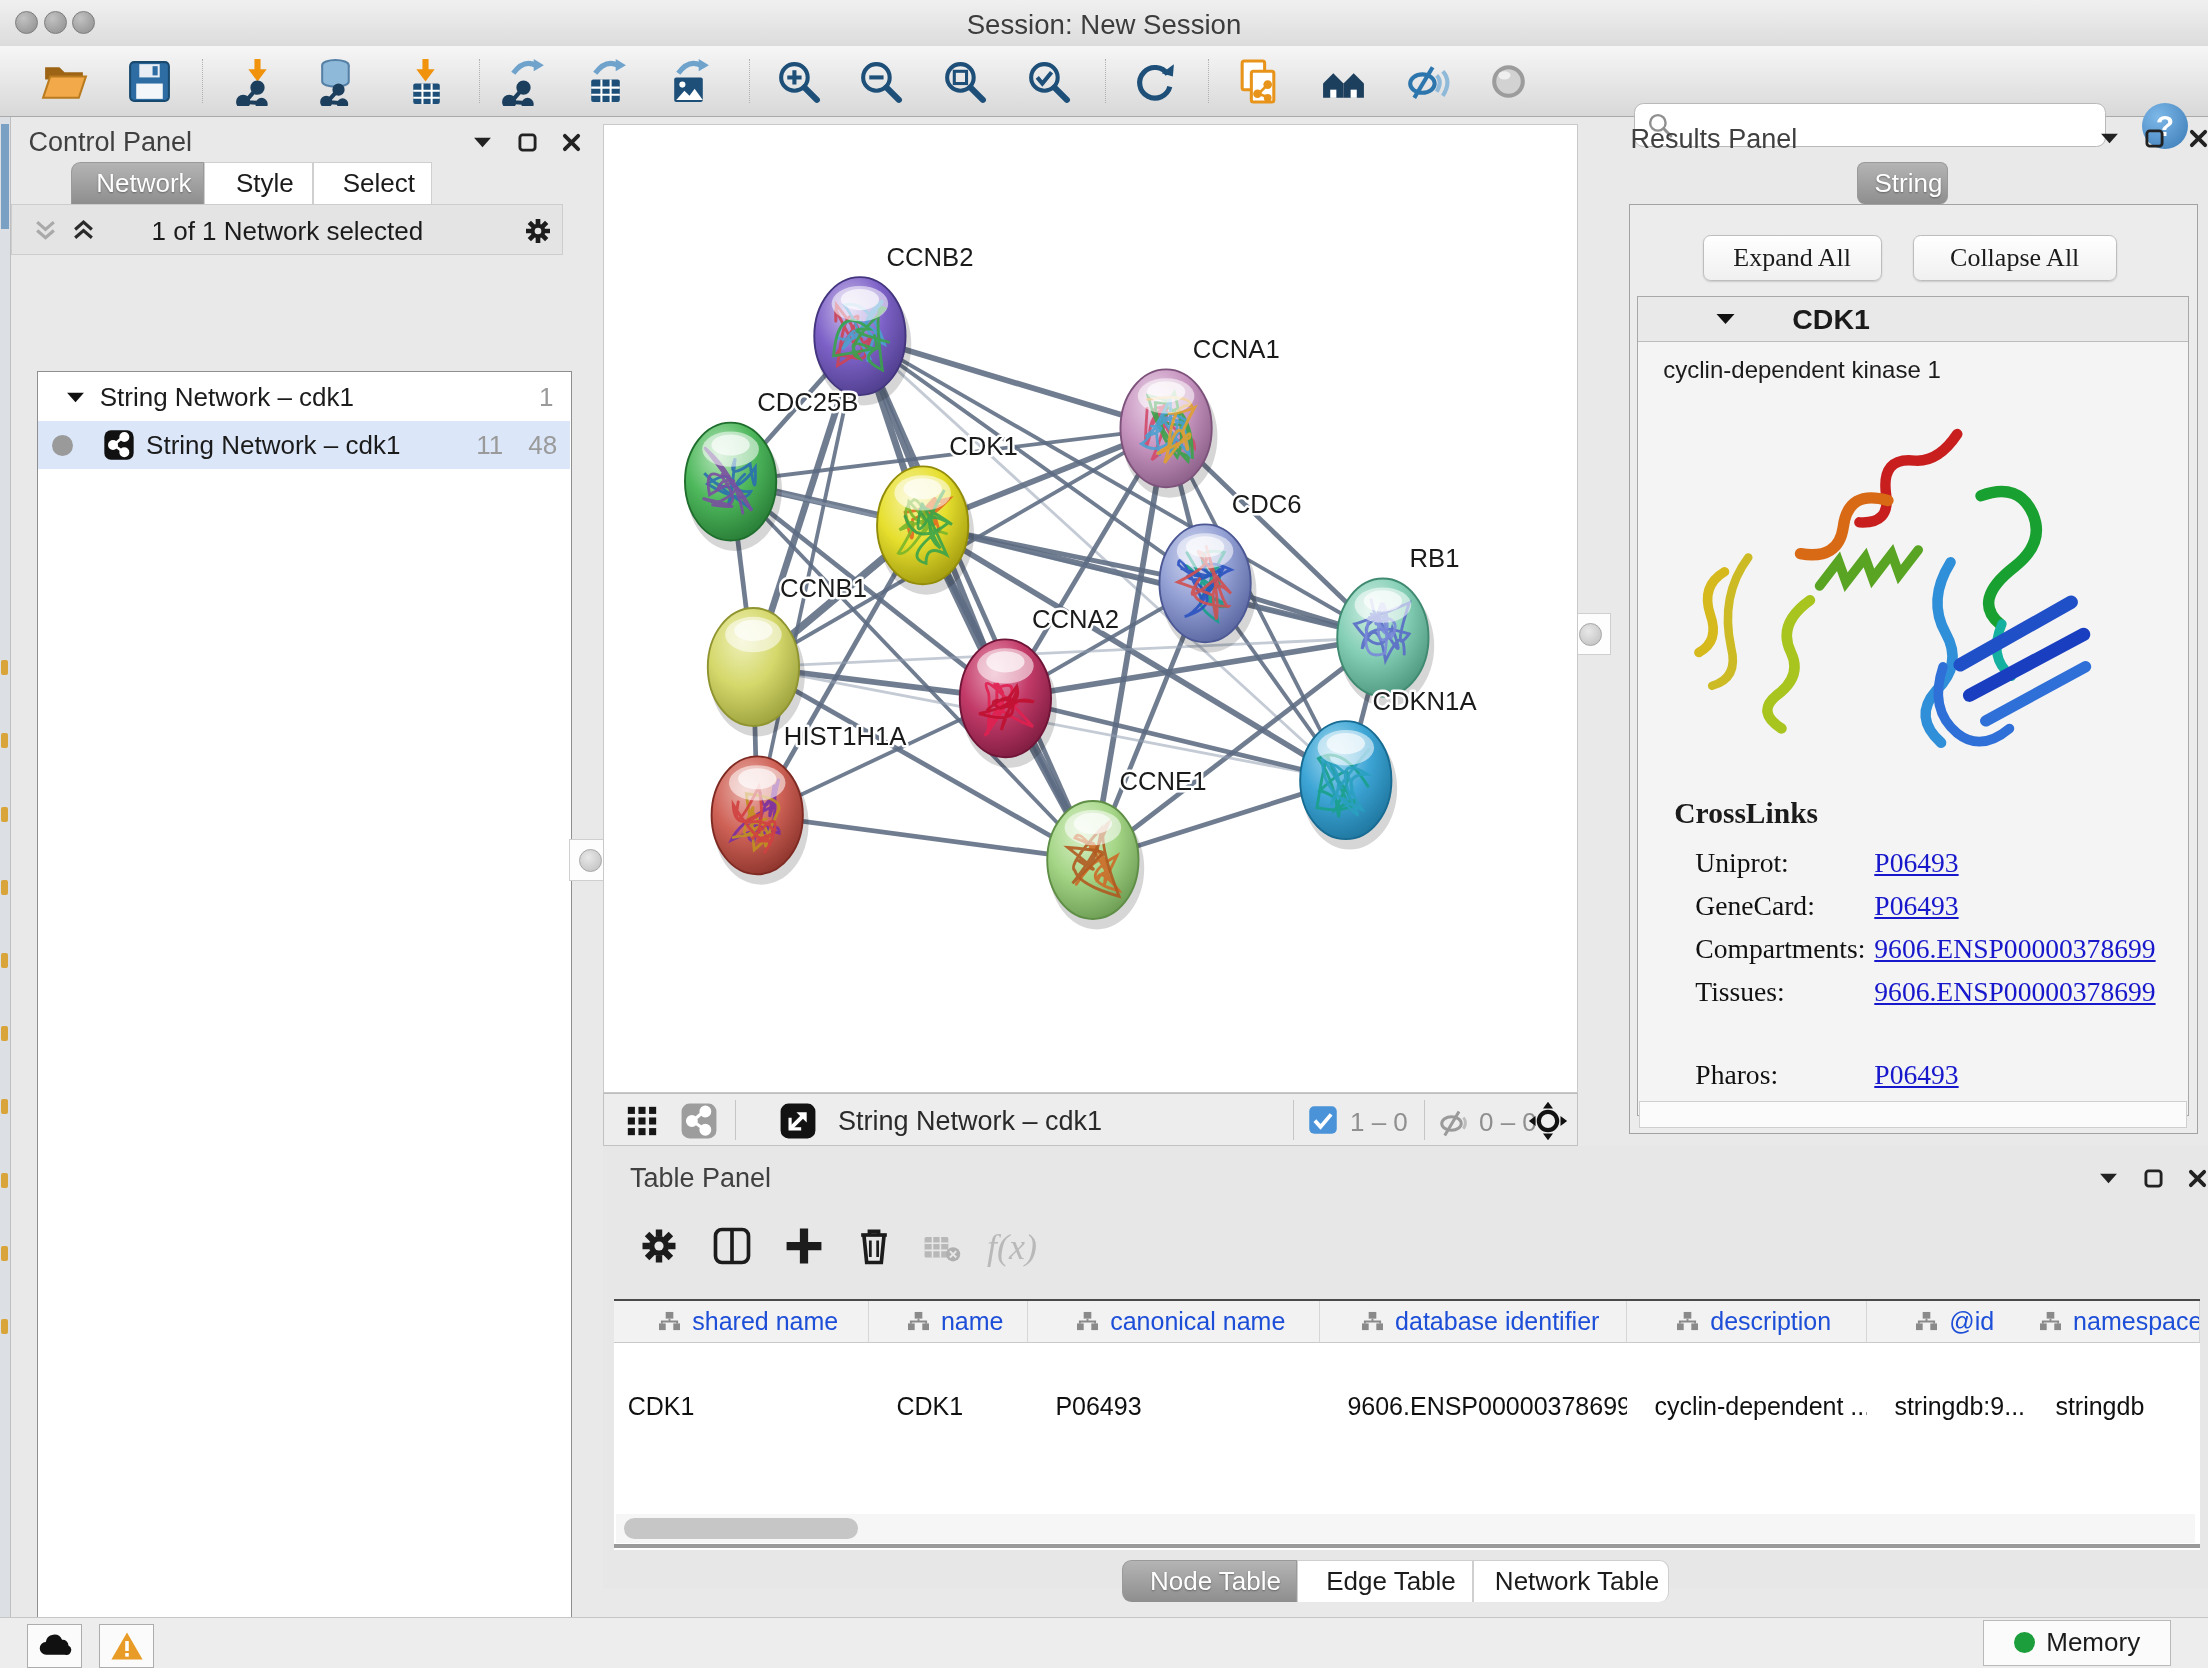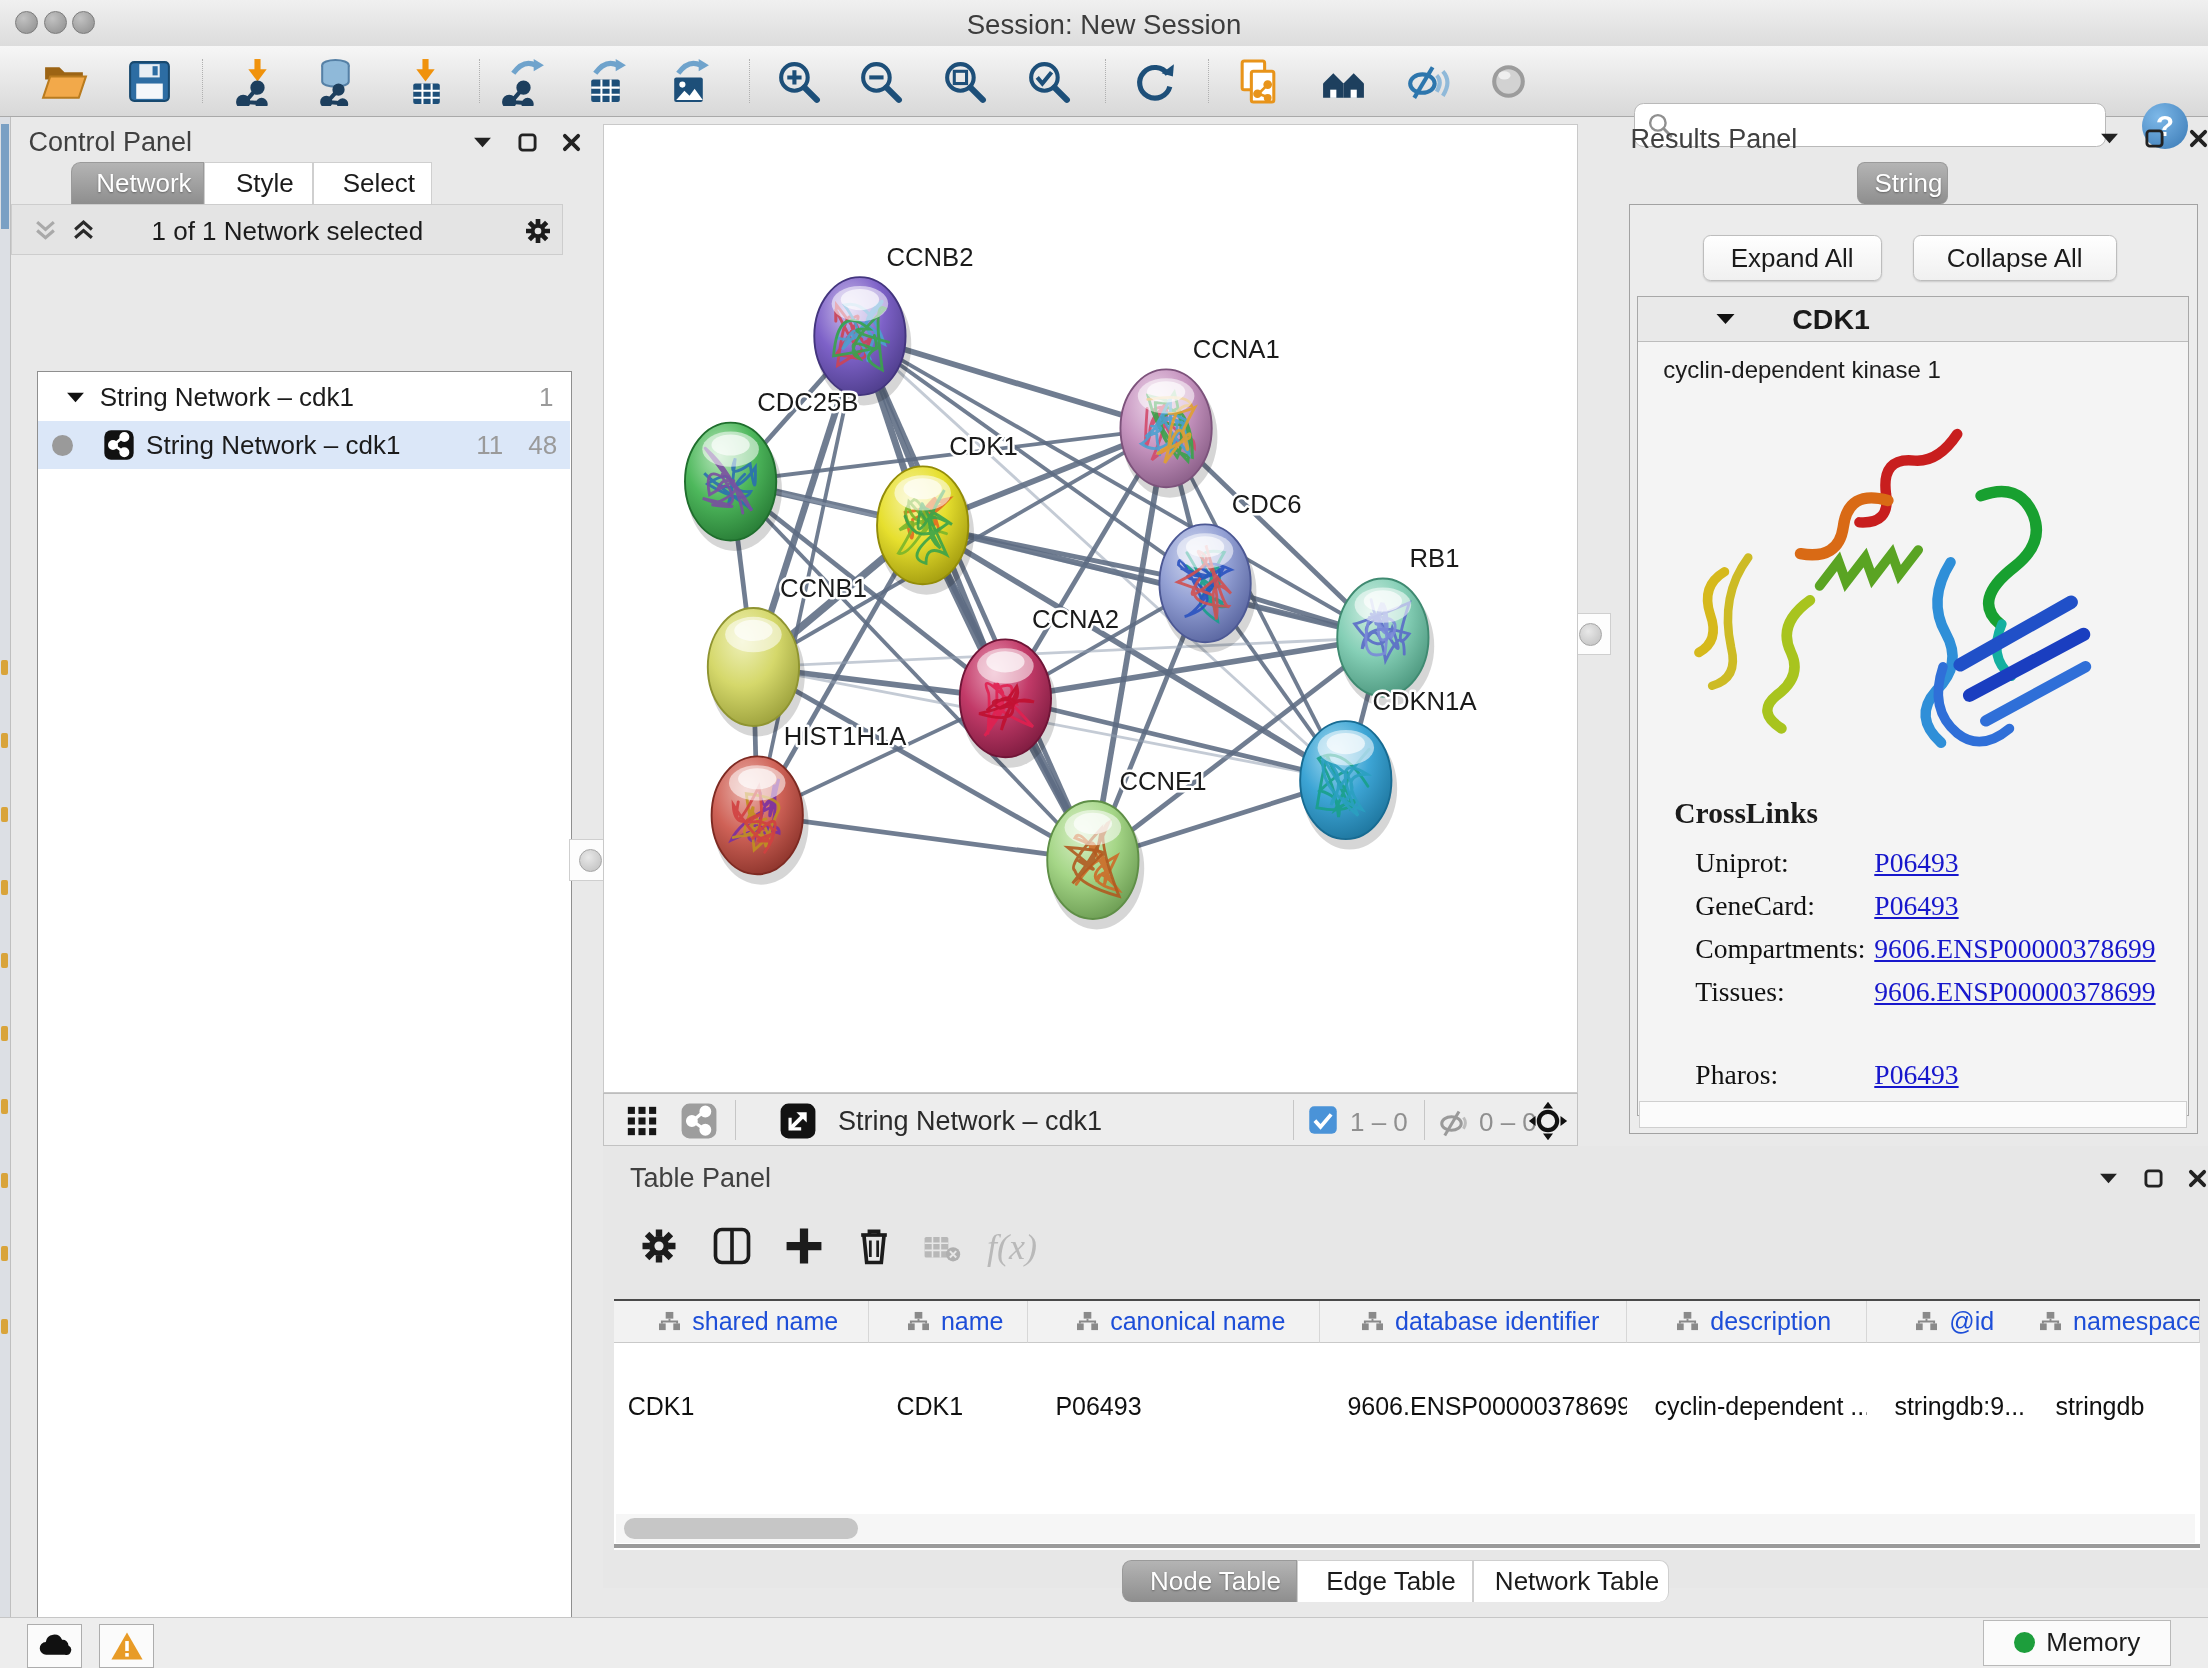--- a/index.html
+++ b/index.html
@@ -34,21 +34,21 @@
   
   #canvas{left:603px;top:124px;width:975px;height:969px;background:#fff;border:1px solid #c9c9c9;box-sizing:border-box;}
   #canvasbar{left:603px;top:1093px;width:975px;height:53px;background:#ededed;
     border:1px solid #c2c2c2;border-top:1px solid #bdbdbd;box-sizing:border-box;}
   .cbsep{top:5.7px;width:0;height:40px;border-left:1px solid #c6c6c6;position:absolute;}
   
   #results{left:1623px;top:116px;width:586px;height:1033px;}
   #resbox{left:5.7px;top:88px;width:569px;height:930px;background:#ececec;border:1.9px solid #a2a2a2;box-sizing:border-box;position:absolute;}
   .pillbtn{position:absolute;height:44px;background:linear-gradient(#ffffff,#f0f0f0);
     border:1px solid #bdbdbd;border-radius:7.6px;font-size:26px;display:flex;align-items:center;justify-content:center;
-    box-shadow:0 1px 1.9px rgba(0,0,0,.15);cursor:pointer;}
+    box-shadow:0 1px 1.9px rgba(0,0,0,.15);cursor:pointer;font-family:Liberation Serif, serif;}
   #innerbox{position:absolute;left:7.6px;top:91px;width:550px;height:818px;background:#f4f4f4;border:1px solid #a8a8a8;}
   #cdk1hdr{position:absolute;left:0;top:0;width:100%;height:44px;background:#e9e9e9;border-bottom:1px solid #bcbcbc;display:flex;align-items:center;}
   .serif{font-family:"Liberation Serif",serif;}
   .xl-label{font-size:27.6px;color:#111;}
   .xl-link{font-size:27.6px;color:#1717cc;text-decoration:underline;cursor:pointer;}
   
   #tablepanel{left:603px;top:1146px;width:1605px;height:442px;background:#e7e7e7;}
   #tbox{position:absolute;left:11.4px;top:153px;width:1586px;height:249px;background:#fff;border-top:2.9px solid #4a4a4a;}
   .thead{position:absolute;top:0;height:42px;background:#f2f2f2;border-bottom:1px solid #c9c9c9;
     display:flex;align-items:center;font-size:25px;color:#1d4ed8;box-sizing:border-box;border-right:1px solid #d7d7d7;overflow:hidden;white-space:nowrap;}

